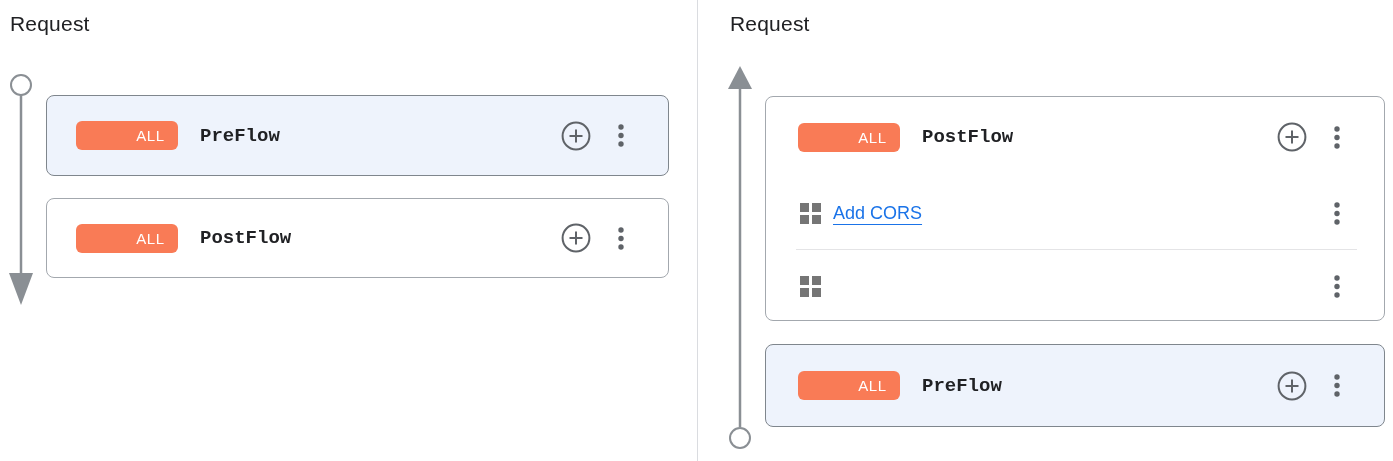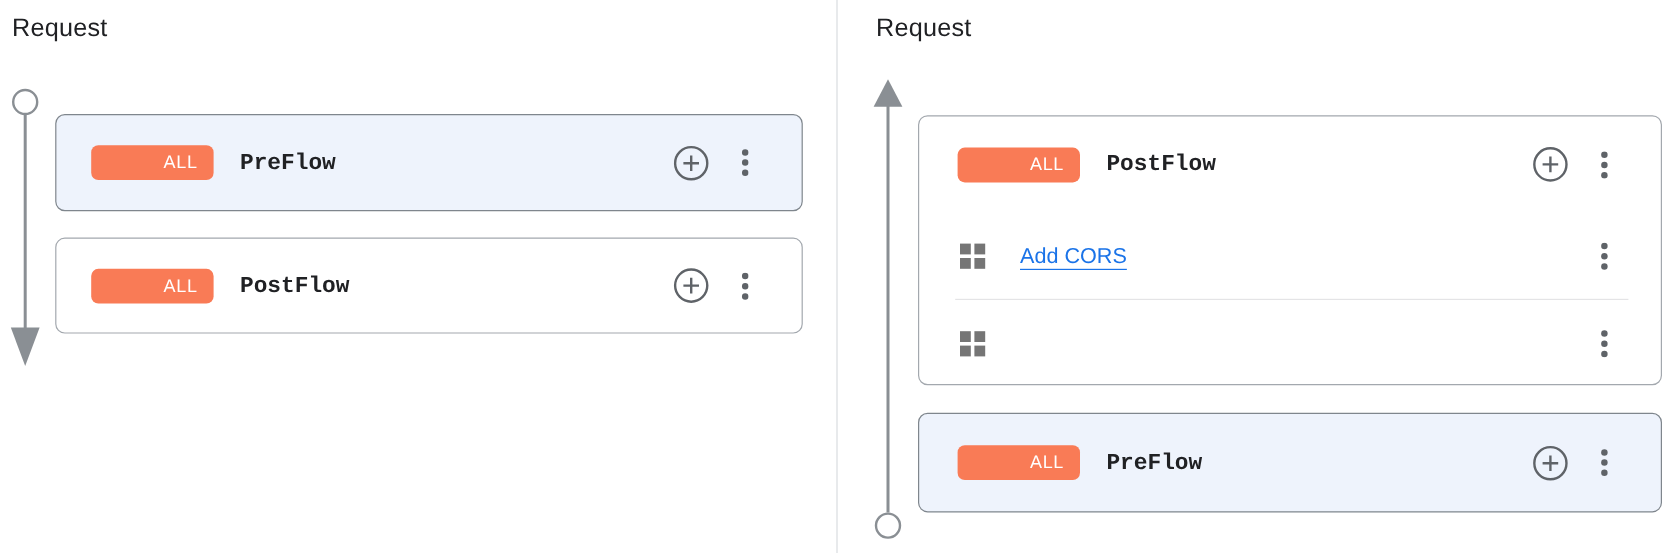--- a/index.html
+++ b/index.html
@@ -56,21 +56,21 @@
   .panel-right .badge{margin-left:32px;}
   .flow-title{margin-left:22px;font-size:19px;font-weight:700;color:var(--text);font-family:Liberation Mono, monospace;}
   .controls{margin-left:auto;display:flex;align-items:center;gap:27px;padding-right:44px;}
   .icon-btn{
     background:none;border:none;cursor:pointer;color:var(--icon);
     display:flex;align-items:center;justify-content:center;padding:0;
   }
   .step-row{display:flex;align-items:center;height:72px;padding-left:32px;}
   .policy-icon{display:flex;color:var(--policy-icon);}
   .step-link{
-    margin-left:28px;font-size:18px;color:var(--link);
+    margin-left:11px;font-size:18px;color:var(--link);
     text-decoration:underline;text-underline-offset:5px;cursor:pointer;
   }
   .row-divider{height:1px;background:var(--row-divider);margin:0 27px 0 30px;}
 </style>
 </head>
 <body>
 
 <div class="panel-title" id="request-title">Request</div>
 <div class="panel-title" id="response-title">Request</div>
 

